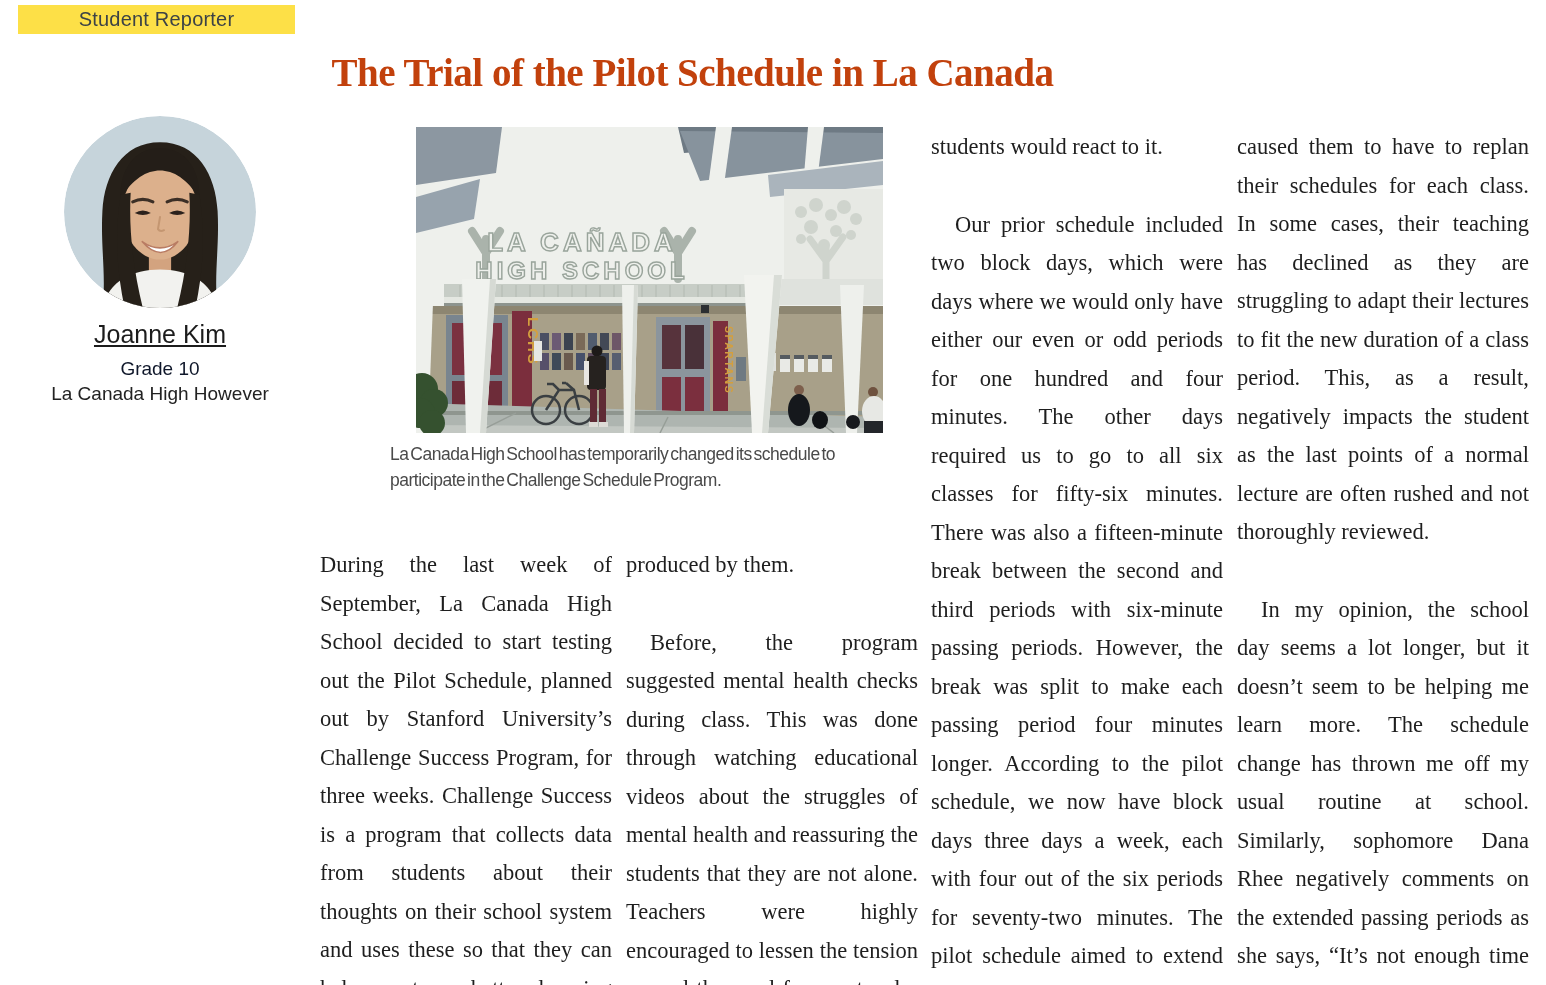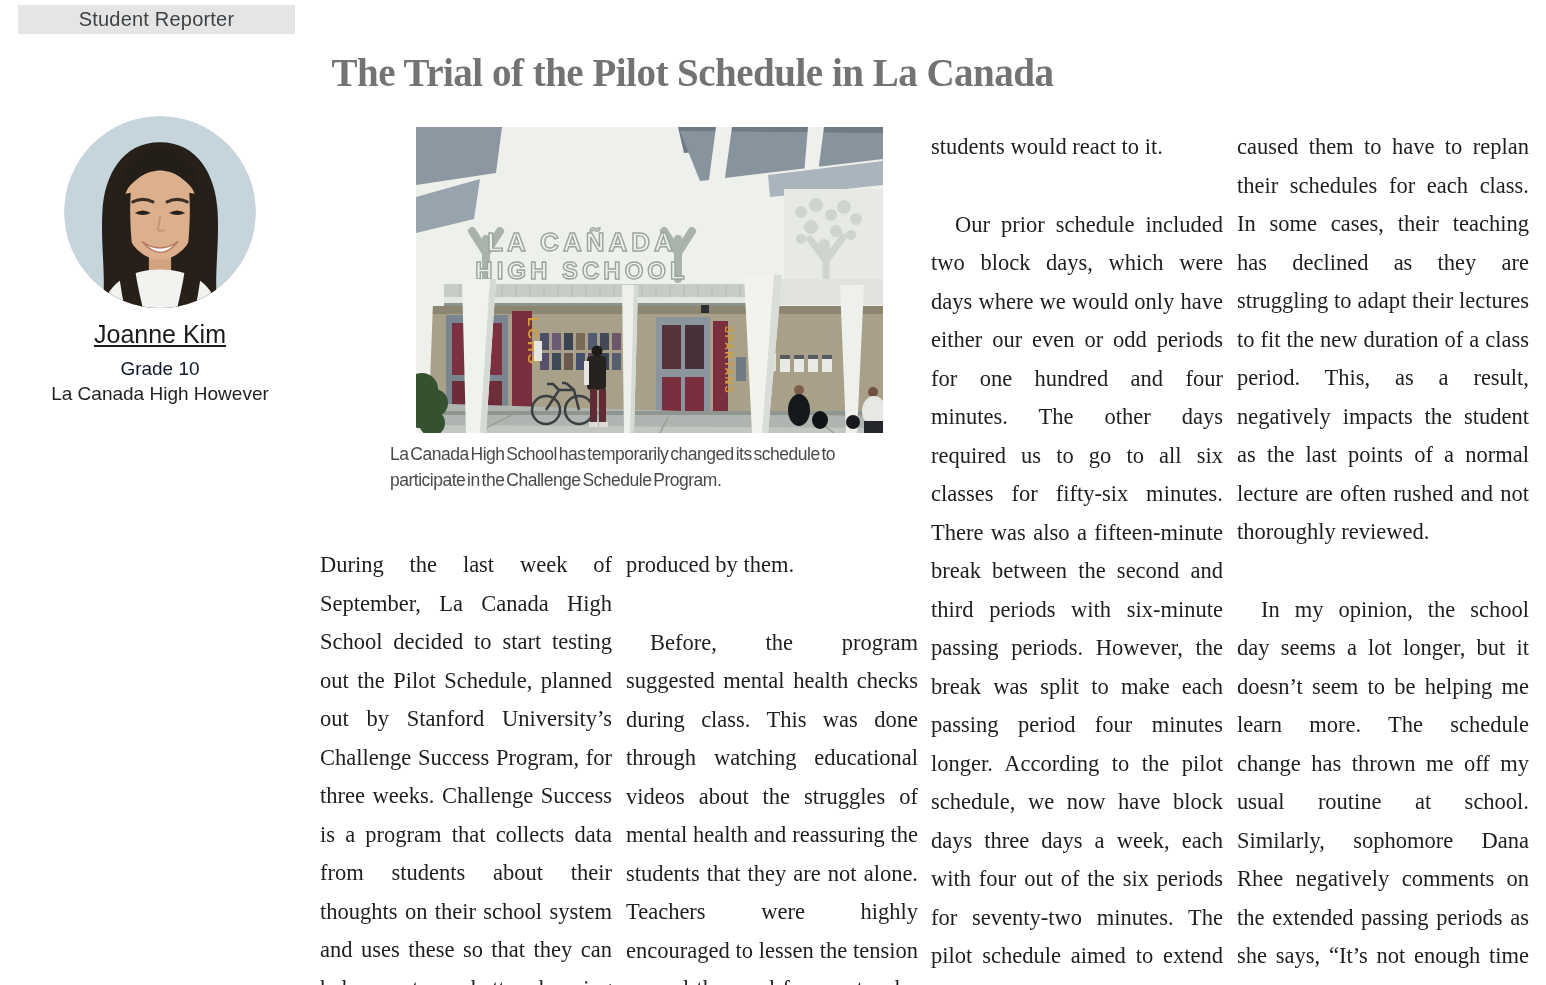--- a/index.html
+++ b/index.html
@@ -4,27 +4,27 @@
 <style>
   * { margin:0; padding:0; box-sizing:border-box; }
   html,body { background:#ffffff; }
   .page {
     position:relative; width:1546px; height:985px;
     background:#ffffff; overflow:hidden;
     font-family:"Liberation Serif", serif; color:#1e1e1e;
   }
   .kicker {
     position:absolute; left:18px; top:5px; width:277px; height:29px;
-    background:#e5e5e5; display:flex; align-items:center; justify-content:center;
+    background:#fde047; display:flex; align-items:center; justify-content:center;
     font-family:"Liberation Sans", sans-serif; font-size:20px; color:#3c4246;
     letter-spacing:0.2px;
   }
   .title {
     position:absolute; left:300px; top:50px; width:785px;
-    text-align:center; font-size:39px; color:#737373; letter-spacing:-0.5px;
+    text-align:center; font-size:39px; color:#c2410c; letter-spacing:-0.5px;
     font-family:"Liberation Serif", serif;
   }
   .author-block {
     position:absolute; left:30px; top:116px; width:260px;
     text-align:center; font-family:"Liberation Sans", sans-serif;
   }
   .avatar-wrap { width:192px; height:192px; margin:0 auto; }
   .author-name { margin-top:12px; font-size:25px; color:#1c1c1c;text-decoration:underline; }
   .author-grade { margin-top:9px; font-size:19px; color:#0f172a; }
   .author-school { margin-top:3px; font-size:19px; color:#222; }

